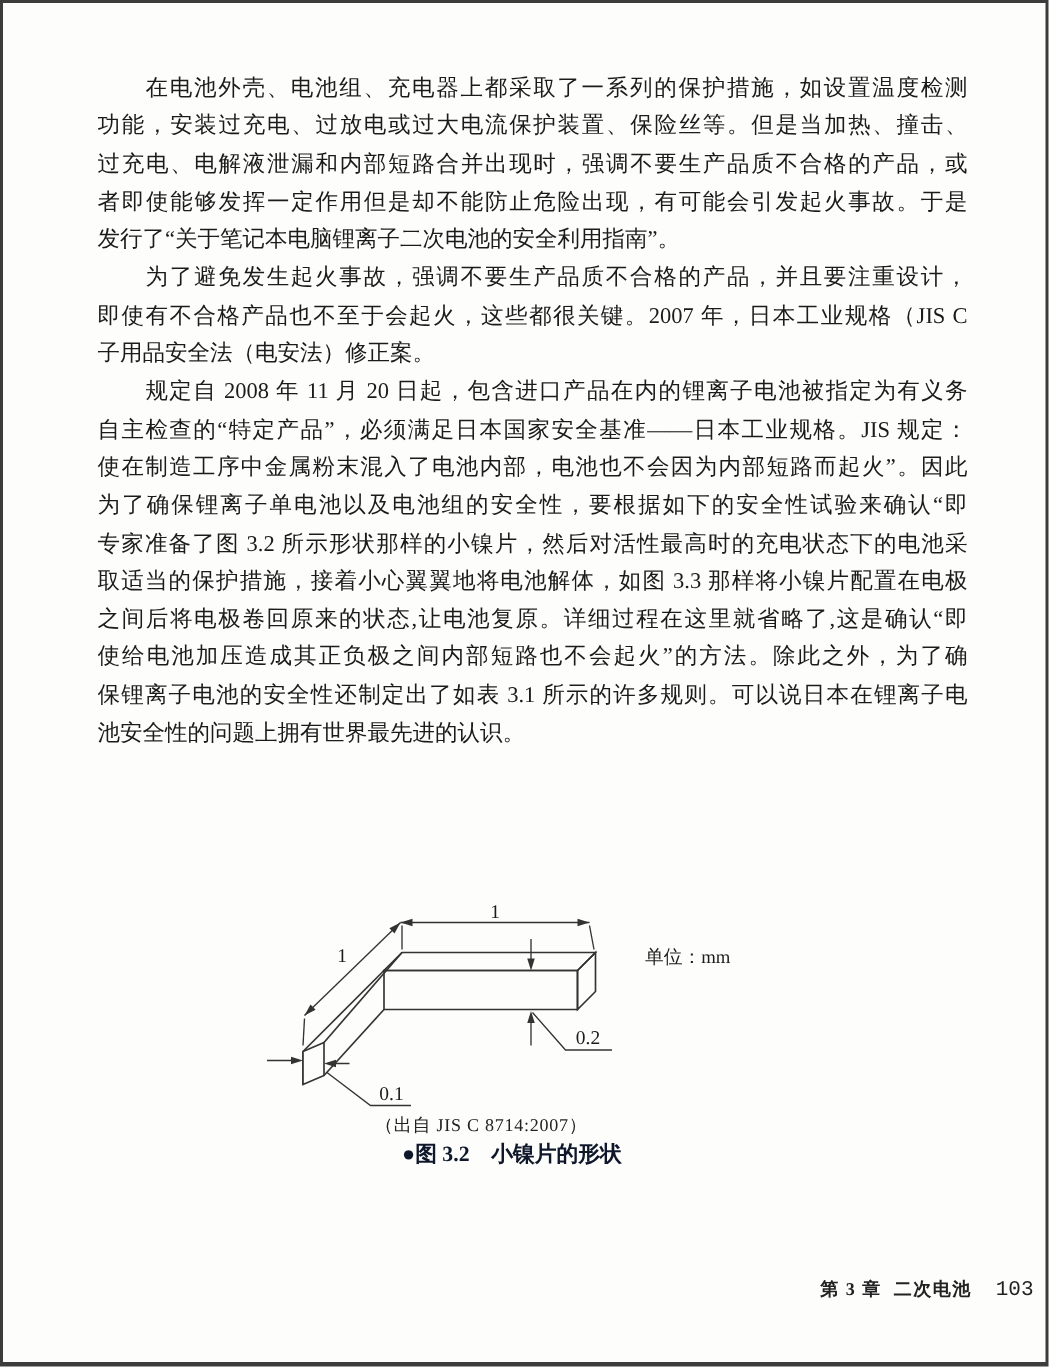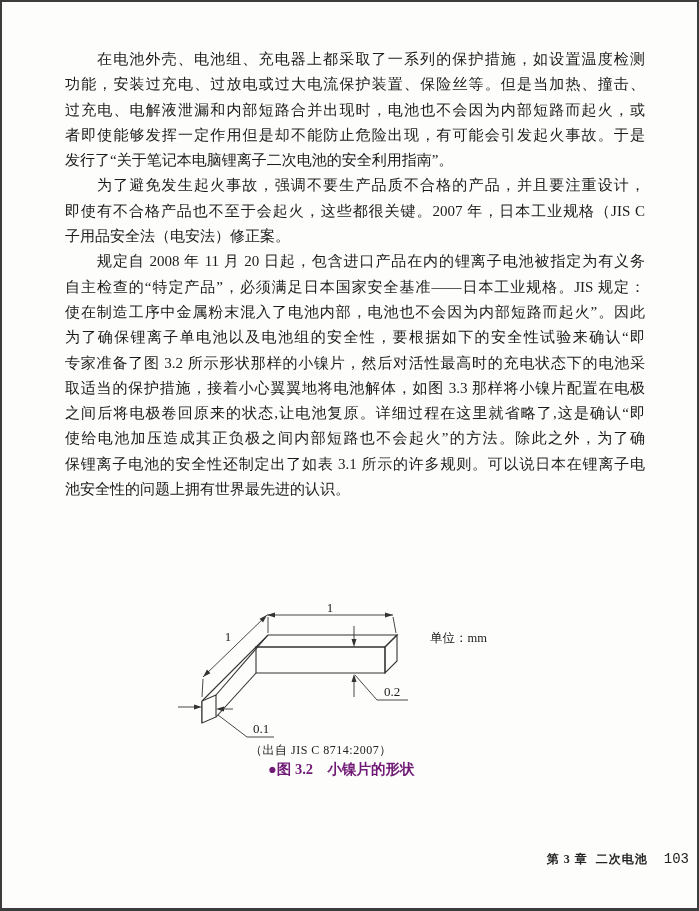--- a/index.html
+++ b/index.html
@@ -47,21 +47,21 @@
     left: 250px; top: 742px;
     font-size: 12px;
     letter-spacing: 0.5px;
     color: #222;
   }
   .fig-caption {
     position: absolute;
     left: 268px; top: 760px;
     font-size: 14.5px;
     font-weight: bold;
-    color: #701a75;
+    color: #0f172a;
   }
   .footer {
     position: absolute;
     right: 10px; top: 851px;
     display: flex;
     align-items: baseline;
     gap: 16px;
   }
   .footer-chapter {
     font-size: 12px;
@@ -82,21 +82,21 @@
   .dim-line { stroke: #333; stroke-width: 0.9; fill: none; }
 </style>
 </head>
 <body>
 
 <div class="scan-border"></div>
 
 <div class="text-block" id="paragraphs">
     <div class="line first">在电池外壳、电池组、充电器上都采取了一系列的保护措施，如设置温度检测</div>
     <div class="line">功能，安装过充电、过放电或过大电流保护装置、保险丝等。但是当加热、撞击、</div>
-    <div class="line">过充电、电解液泄漏和内部短路合并出现时，电池也不会因为内部短路而起火，或</div>
+    <div class="line">过充电、电解液泄漏和内部短路合并出现时，强调不要生产品质不合格的产品，或</div>
     <div class="line">者即使能够发挥一定作用但是却不能防止危险出现，有可能会引发起火事故。于是</div>
     <div class="line last">发行了“关于笔记本电脑锂离子二次电池的安全利用指南”。</div>
     <div class="line first">为了避免发生起火事故，强调不要生产品质不合格的产品，并且要注重设计，</div>
     <div class="line">即使有不合格产品也不至于会起火，这些都很关键。2007 年，日本工业规格（JIS C</div>
     <div class="line last">子用品安全法（电安法）修正案。</div>
     <div class="line first">规定自 2008 年 11 月 20 日起，包含进口产品在内的锂离子电池被指定为有义务</div>
     <div class="line">自主检查的“特定产品”，必须满足日本国家安全基准——日本工业规格。JIS 规定：</div>
     <div class="line">使在制造工序中金属粉末混入了电池内部，电池也不会因为内部短路而起火”。因此</div>
     <div class="line">为了确保锂离子单电池以及电池组的安全性，要根据如下的安全性试验来确认“即</div>
     <div class="line">专家准备了图 3.2 所示形状那样的小镍片，然后对活性最高时的充电状态下的电池采</div>

